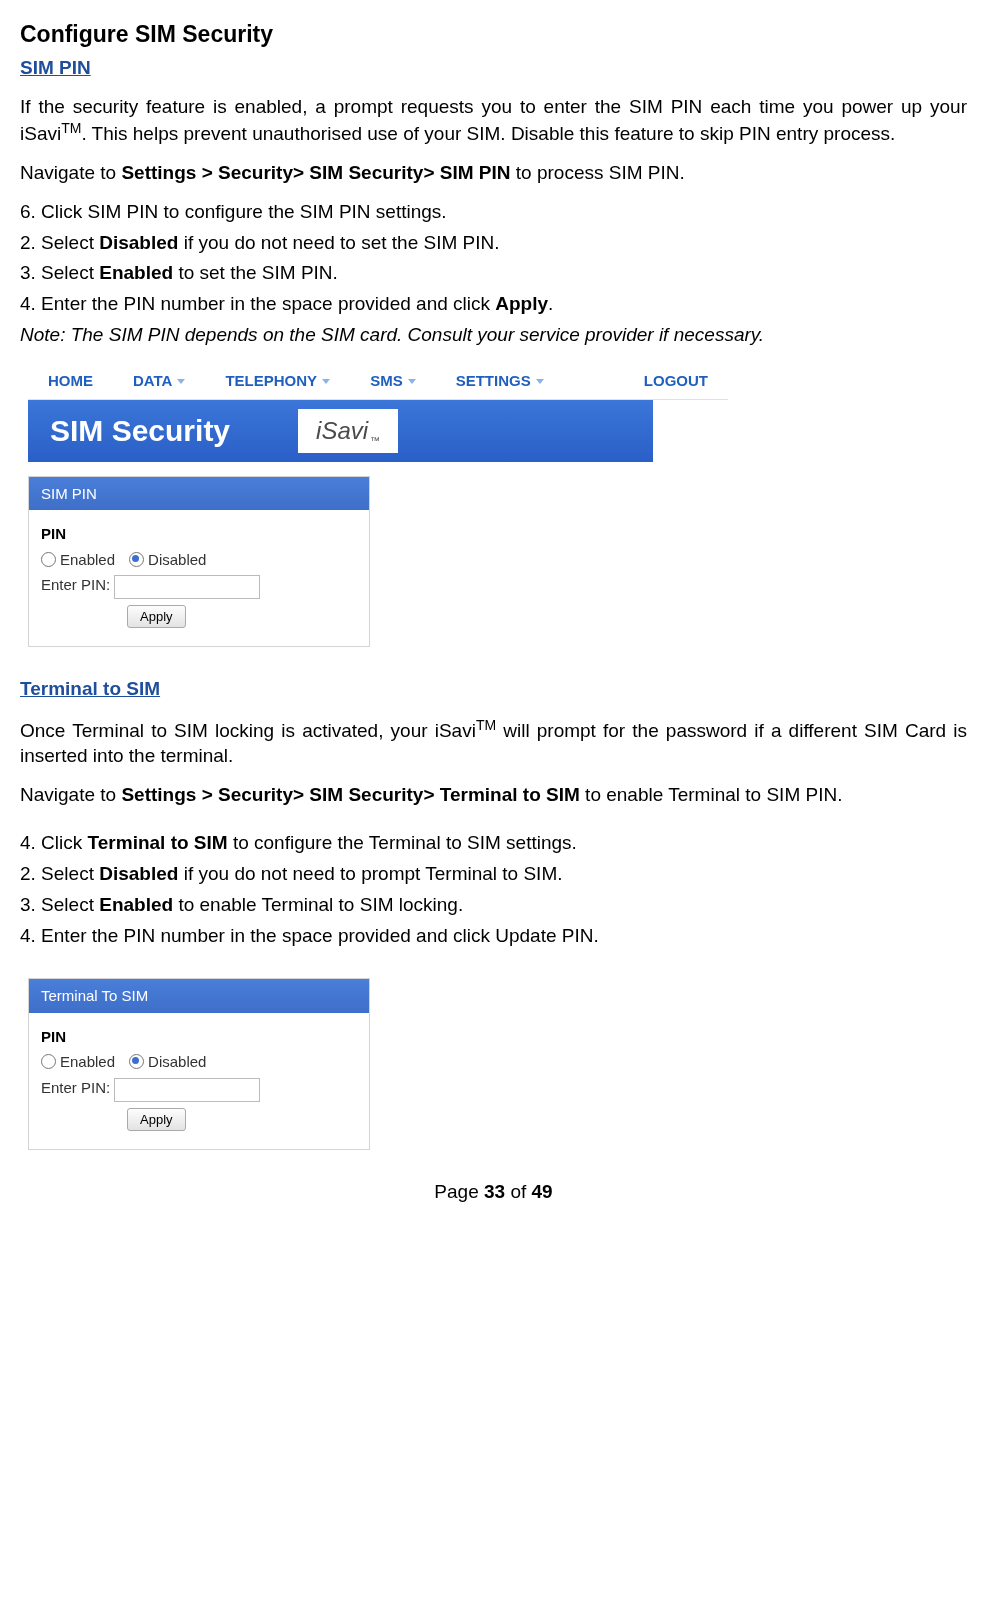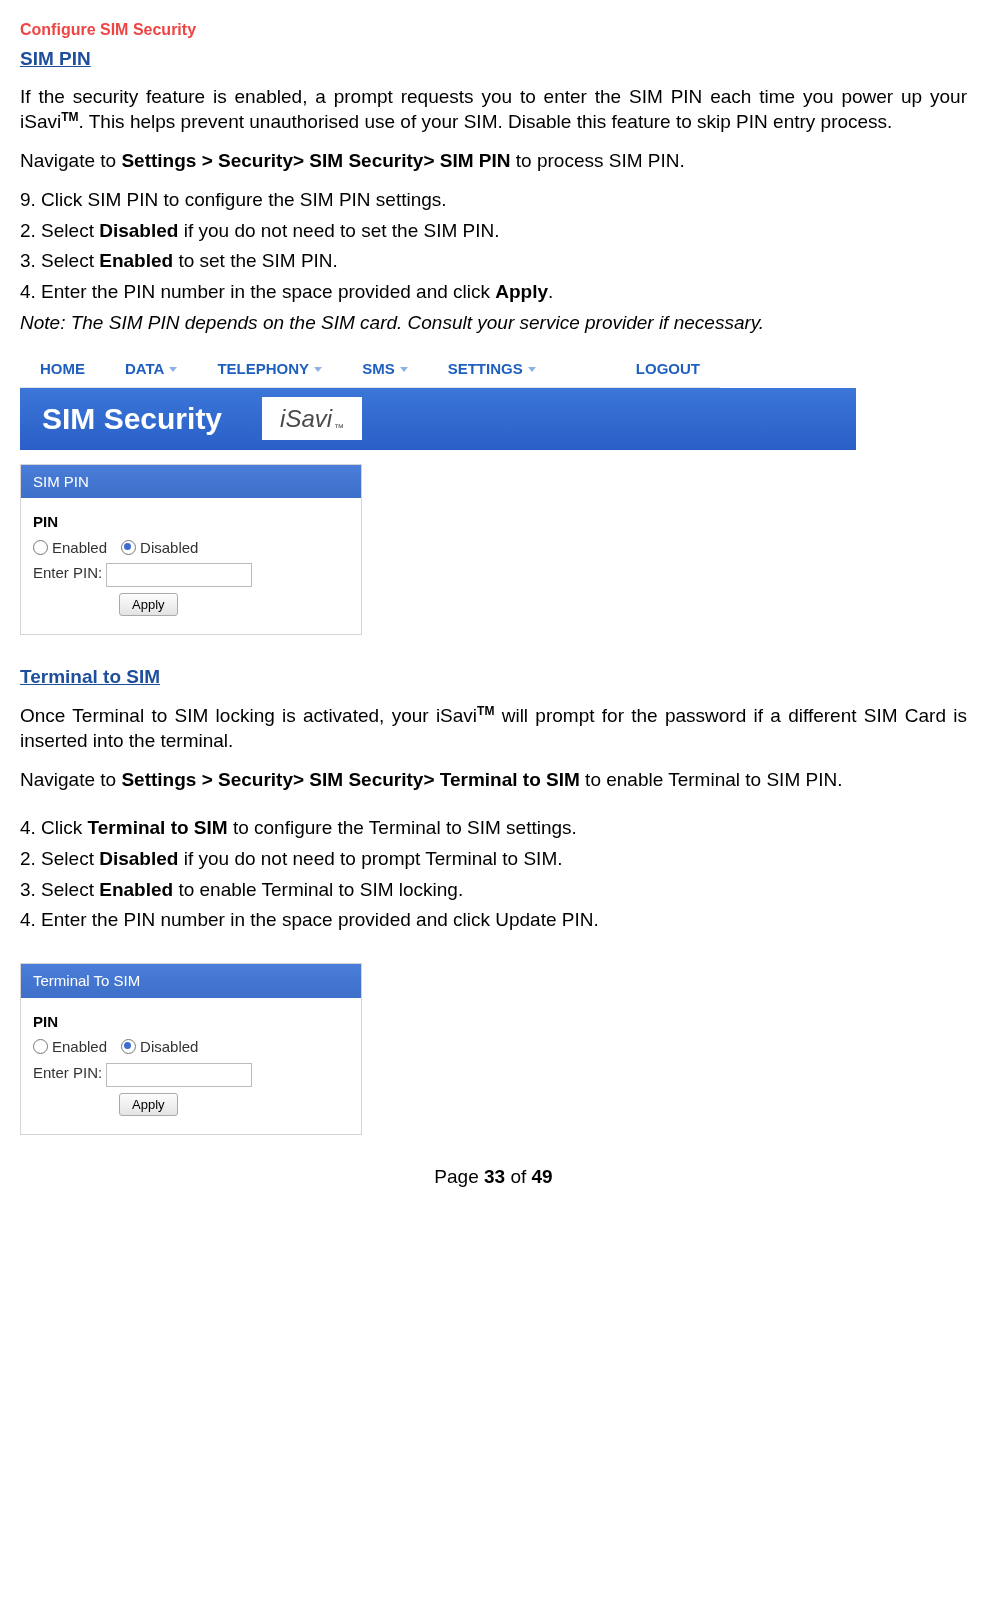--- a/index.html
+++ b/index.html
@@ -5,41 +5,41 @@
   body {
     font-family: Arial, Helvetica, sans-serif;
     font-size: 19px;
     color: #000;
     margin: 0;
     padding: 20px 20px 10px 20px;
     width: 947px;
     line-height: 1.3;
   }
   .main-title {
-    color: #ef4444;
-    font-weight: bold;
-    font-size: 16px;
+    color: #000000;
+    font-weight: bold;
+    font-size: 23px;
     margin-bottom: 6px;
   }
   .sub-title {
     color: #1f4e9c;
     font-weight: bold;
     text-decoration: underline;
     margin-bottom: 14px;
   }
   p { margin: 0 0 14px 0; }
   .para-justify { text-align: justify; }
   .note { font-style: italic; }
   .step { margin-bottom: 6px; }
   .bold { font-weight: bold; }
-  sup { font-size: 12px; font-weight: bold; }
+  sup { font-size: 14px; }
 
   
   .shot {
-    margin: 6px 0 30px 0;
+    margin: 6px 0 30px 8px;
   }
   .navbar {
     background: #fff;
     padding: 10px 20px 8px 20px;
     border-bottom: 1px solid #e2e2e2;
     display: flex;
     align-items: center;
     font-size: 15px;
     font-weight: bold;
     color: #1f5fbf;
@@ -48,25 +48,26 @@
   .navbar .item { margin-right: 40px; display:flex; align-items:center; }
   .navbar .logout { margin-left: auto; margin-right: 0; }
   .caret {
     width: 0; height: 0;
     border-left: 4px solid transparent;
     border-right: 4px solid transparent;
     border-top: 5px solid #8cb3e6;
     margin-left: 5px;
   }
   .banner {
-    width: 836px;
+    width: 625px;
     height: 62px;
     background: linear-gradient(#3b76d8, #2a5fc7);
     display: flex;
     align-items: center;
+    gap: 28px;
   }
   .banner-title {
     color: #fff;
     font-size: 30px;
     font-weight: bold;
     padding-left: 22px;
   }
   .banner-logo {
     margin-left: 40px;
     background: #fff;
@@ -134,21 +135,21 @@
 <div class="sub-title">SIM PIN</div>
 
 <p class="para-justify">
   <span>If the security feature is enabled, a prompt requests you to enter the SIM PIN each time you power up your iSavi</span><sup>TM</sup><span>. This helps prevent unauthorised use of your SIM. Disable this feature to skip PIN entry process.</span>
 </p>
 
 <p>
   <span>Navigate to </span><span class="bold">Settings &gt; Security&gt; SIM Security&gt; SIM PIN</span><span> to process SIM PIN.</span>
 </p>
 
-<div class="step">9. Click SIM PIN to configure the SIM PIN settings.</div>
+<div class="step">6. Click SIM PIN to configure the SIM PIN settings.</div>
 <div class="step">
   <span>2. Select </span><span class="bold">Disabled</span><span> if you do not need to set the SIM PIN.</span>
 </div>
 <div class="step">
   <span>3. Select </span><span class="bold">Enabled</span><span> to set the SIM PIN.</span>
 </div>
 <div class="step">
   <span>4. Enter the PIN number in the space provided and click </span><span class="bold">Apply</span><span>.</span>
 </div>
 <p class="note">Note: The SIM PIN depends on the SIM card. Consult your service provider if necessary.</p>

